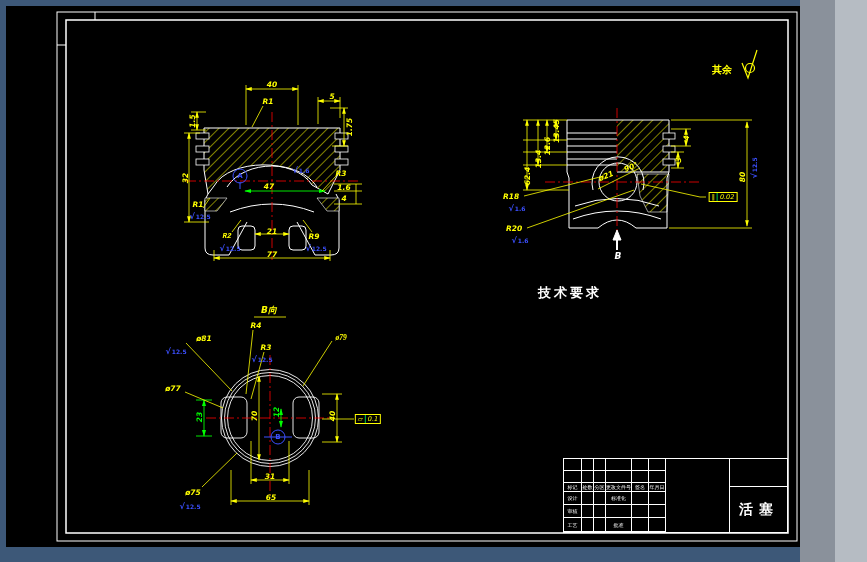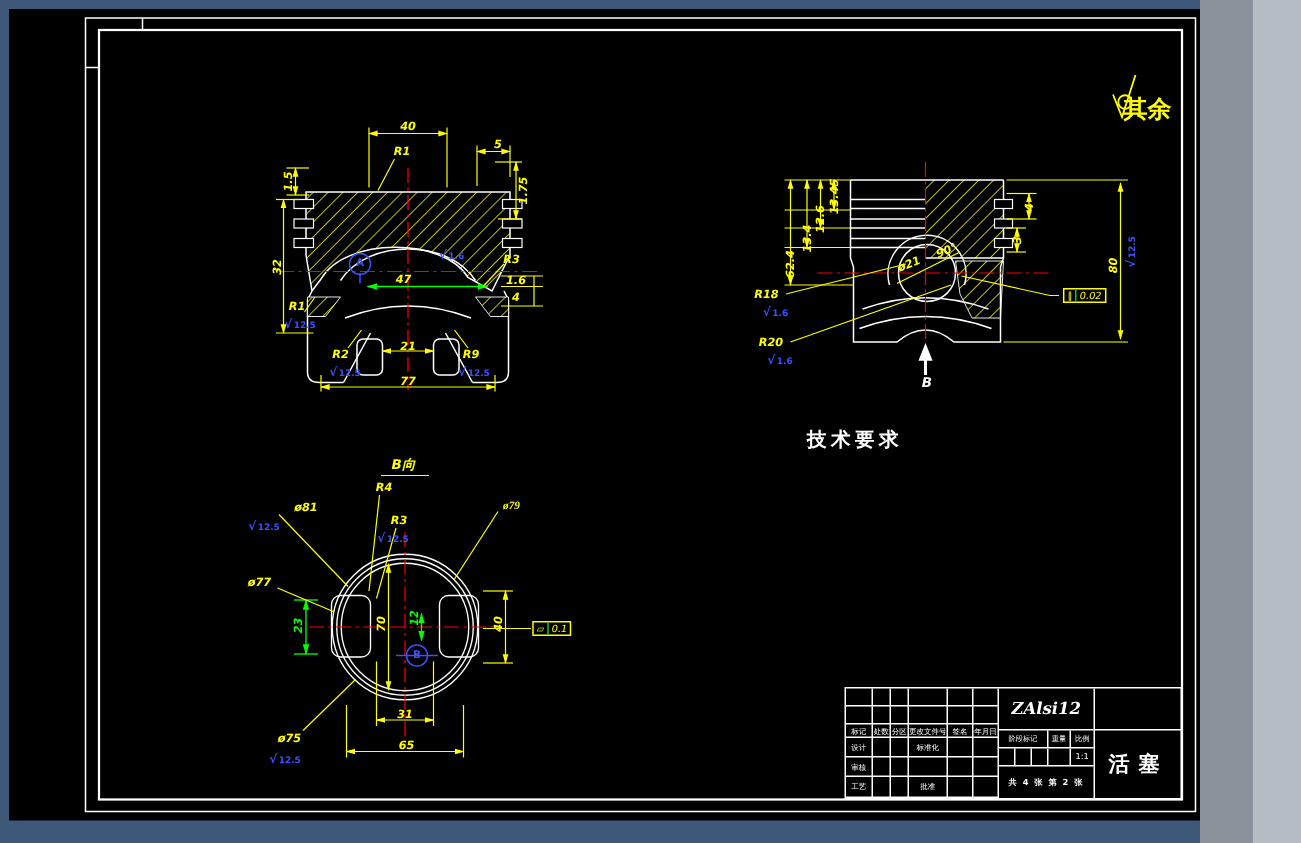--- a/index.html
+++ b/index.html
@@ -19,21 +19,21 @@
   .ann.fcf{display:inline-flex;border:1px solid #ffff00;font:italic 6.5px "DejaVu Sans",sans-serif;
        background:#000;}
   .ann.fcf .sym{padding:0 2px;border-right:1px solid #00cc44;}
   .ann.fcf .val{padding:0 2px;}
   
   .tech-title{position:absolute;left:538px;top:284px;color:#fff;font-size:13px;font-weight:bold;
        letter-spacing:3px;}
   .tech-body{position:absolute;left:511px;top:321px;color:#fff;font-size:8.5px;line-height:9.8px;
        white-space:pre;font-weight:bold;}
   
-  .surf-note{position:absolute;left:749px;top:63px;color:#ffff00;font-size:16px;font-weight:bold;}
+  .surf-note{position:absolute;left:712px;top:63px;color:#ffff00;font-size:10px;font-weight:bold;}
   
   .tb{position:absolute;left:563px;top:458px;width:225px;height:75px;box-sizing:border-box;
       border:1px solid #fff;color:#fff;}
   .tb *{box-sizing:border-box;}
   .tb-left{position:absolute;left:0;top:0;width:102px;height:73px;display:grid;
       grid-template-columns:18px 12px 12px 26px 17px 17px;
       grid-template-rows:12px 12px 9px 13px 13px 14px;}
   .tb-left div{border-right:1px solid #fff;border-bottom:1px solid #fff;font-size:5px;
       display:flex;align-items:center;justify-content:center;overflow:hidden;white-space:nowrap;}
   .tb-mid{position:absolute;left:102px;top:0;width:63px;height:73px;}
@@ -244,21 +244,21 @@
       <span class="ann txt" style="color: rgb(255, 255, 0); left: 192px; top: 121px; transform: translate(-50%, -50%) rotate(-90deg);">1.5</span>
       <span class="ann txt" style="color: rgb(255, 255, 0); left: 185px; top: 178px; transform: translate(-50%, -50%) rotate(-90deg);">32</span>
       <span class="ann txt" style="color: rgb(255, 255, 0); left: 198px; top: 204px; transform: translate(-50%, -50%);">R1</span>
       <span class="ann rough" style="color: rgb(60, 80, 255); left: 200px; top: 216px; transform: translate(-50%, -50%);">12.5</span>
       <span class="ann txt" style="color: rgb(255, 255, 0); left: 269px; top: 186px; transform: translate(-50%, -50%);">47</span>
       <span class="ann datum" style="color: rgb(60, 80, 255); border-color: rgb(60, 80, 255); left: 240px; top: 176px; transform: translate(-50%, -50%);">A</span>
       <span class="ann rough" style="color: rgb(60, 80, 255); left: 301px; top: 170px; transform: translate(-50%, -50%);">1.6</span>
       <span class="ann txt" style="color: rgb(255, 255, 0); left: 341px; top: 173px; transform: translate(-50%, -50%);">R3</span>
       <span class="ann txt" style="color: rgb(255, 255, 0); left: 344px; top: 187px; transform: translate(-50%, -50%);">1.6</span>
       <span class="ann txt" style="color: rgb(255, 255, 0); left: 344px; top: 198px; transform: translate(-50%, -50%);">4</span>
-      <span class="ann txt" style="color: rgb(255, 255, 0); left: 227px; top: 236px; transform: translate(-50%, -50%);">R2</span>
+      <span class="ann txt" style="color: rgb(255, 255, 0); left: 227px; top: 236px; transform: translate(-50%, -50%); font-family: Liberation Mono, monospace;">R2</span>
       <span class="ann rough" style="color: rgb(60, 80, 255); left: 230px; top: 248px; transform: translate(-50%, -50%);">12.5</span>
       <span class="ann txt" style="color: rgb(255, 255, 0); left: 272px; top: 231px; transform: translate(-50%, -50%);">21</span>
       <span class="ann txt" style="color: rgb(255, 255, 0); left: 314px; top: 236px; transform: translate(-50%, -50%);">R9</span>
       <span class="ann rough" style="color: rgb(60, 80, 255); left: 316px; top: 248px; transform: translate(-50%, -50%);">12.5</span>
       <span class="ann txt" style="color: rgb(255, 255, 0); left: 272px; top: 254px; transform: translate(-50%, -50%);">77</span>
       <span class="ann txt" style="color: rgb(255, 255, 0); left: 556px; top: 131px; transform: translate(-50%, -50%) rotate(-90deg);">13.45</span>
       <span class="ann txt" style="color: rgb(255, 255, 0); left: 547px; top: 146px; transform: translate(-50%, -50%) rotate(-90deg);">12.6</span>
       <span class="ann txt" style="color: rgb(255, 255, 0); left: 538px; top: 159px; transform: translate(-50%, -50%) rotate(-90deg);">13.4</span>
       <span class="ann txt" style="color: rgb(255, 255, 0); left: 527px; top: 176px; transform: translate(-50%, -50%) rotate(-90deg);">62.4</span>
       <span class="ann txt" style="color: rgb(255, 255, 0); left: 606px; top: 176px; transform: translate(-50%, -50%) rotate(-22deg);">ø21</span>
@@ -335,34 +335,18 @@
         <div></div>
         <div></div>
         <div></div>
       <div>工艺</div>
       <div></div>
         <div></div>
       <div>批准</div>
       <div></div>
         <div></div>
     </div>
-    <div class="tb-mid">
-      <div class="tb-mat">ZAlsi12</div>
-      <div class="tb-hdr">
-        <div style="width:33px">阶段标记</div>
-        <div style="width:15px">重量</div>
-        <div style="width:15px;border-right:none">比例</div>
-      </div>
-      <div class="tb-boxes">
-        <div style="width:11px"></div>
-          <div style="width:11px"></div>
-          <div style="width:11px"></div>
-        <div style="width:15px"></div>
-        <div style="width:15px;border-right:none">1:1</div>
-      </div>
-      <div class="tb-sheets">共 4 张  第 2 张</div>
-    </div>
     <div class="tb-right">
       <div class="tb-rtop"></div>
       <div class="tb-rname">活塞</div>
     </div>
   </div>
 </div>
 
 </body></html>

